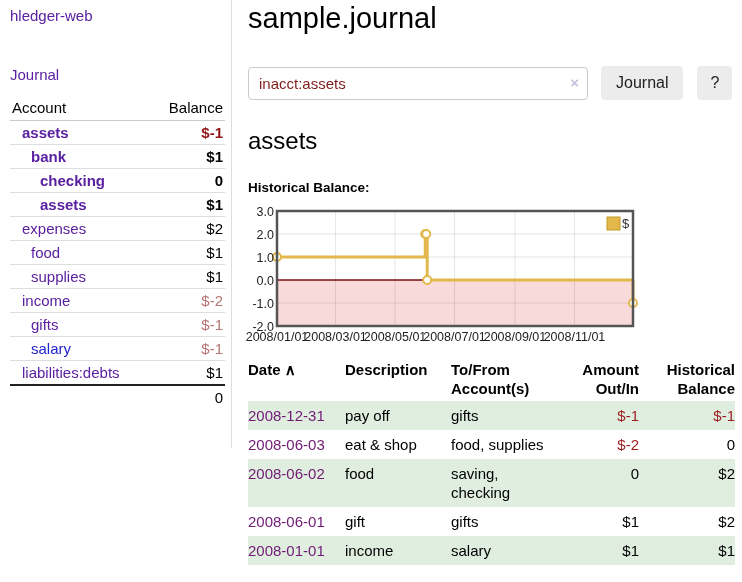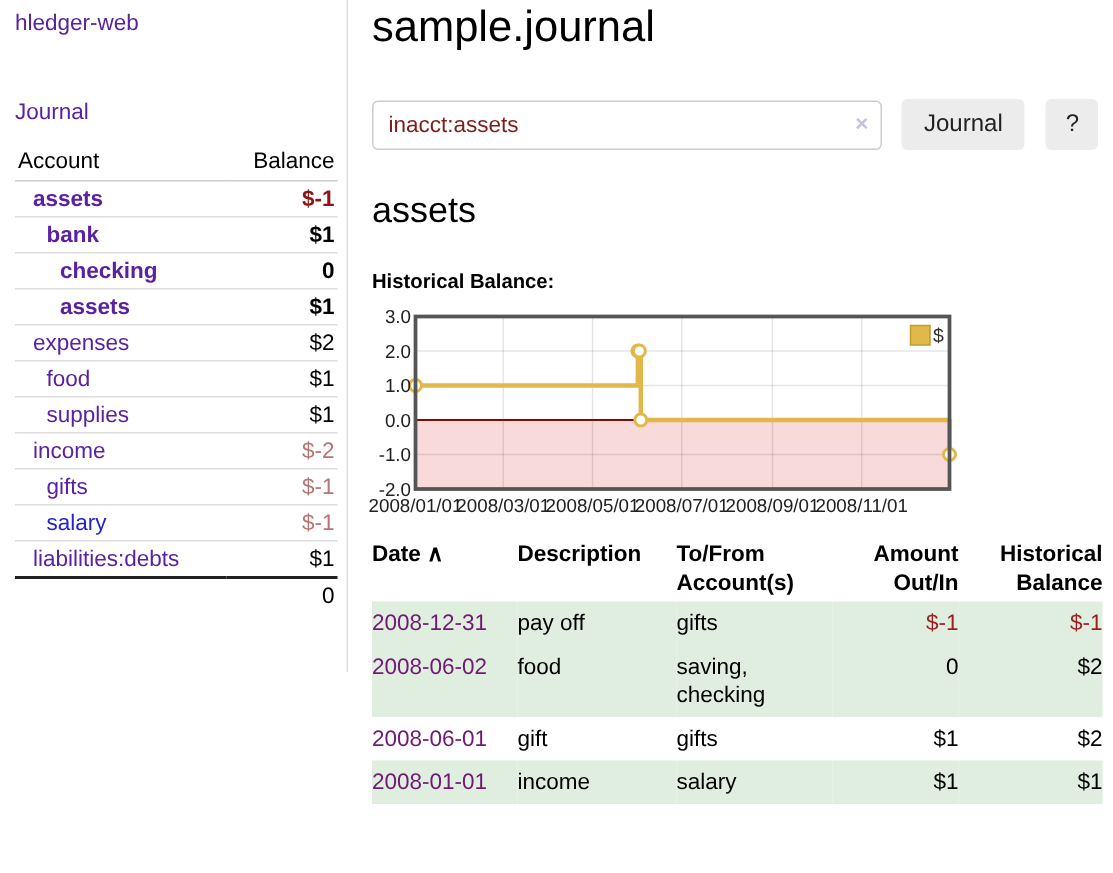--- a/index.html
+++ b/index.html
@@ -189,20 +189,27 @@
         </tr>
       </thead>
     <tbody>
         <tr class="green">
           <td class="c-date date"><a href="#">2008-12-31</a></td>
           <td class="c-desc">pay off</td>
           <td class="c-acct">gifts</td>
           <td class="c-amt r neg">$-1</td>
           <td class="c-bal r neg">$-1</td>
         </tr>
+        <tr>
+          <td class="c-date date"><a href="#">2008-06-03</a></td>
+          <td class="c-desc">eat &amp; shop</td>
+          <td class="c-acct">food, supplies</td>
+          <td class="c-amt r neg">$-2</td>
+          <td class="c-bal r">0</td>
+        </tr>
         <tr class="green">
           <td class="c-date date"><a href="#">2008-06-02</a></td>
           <td class="c-desc">food</td>
           <td class="c-acct">saving, checking</td>
           <td class="c-amt r">0</td>
           <td class="c-bal r">$2</td>
         </tr>
         <tr>
           <td class="c-date date"><a href="#">2008-06-01</a></td>
           <td class="c-desc">gift</td>

